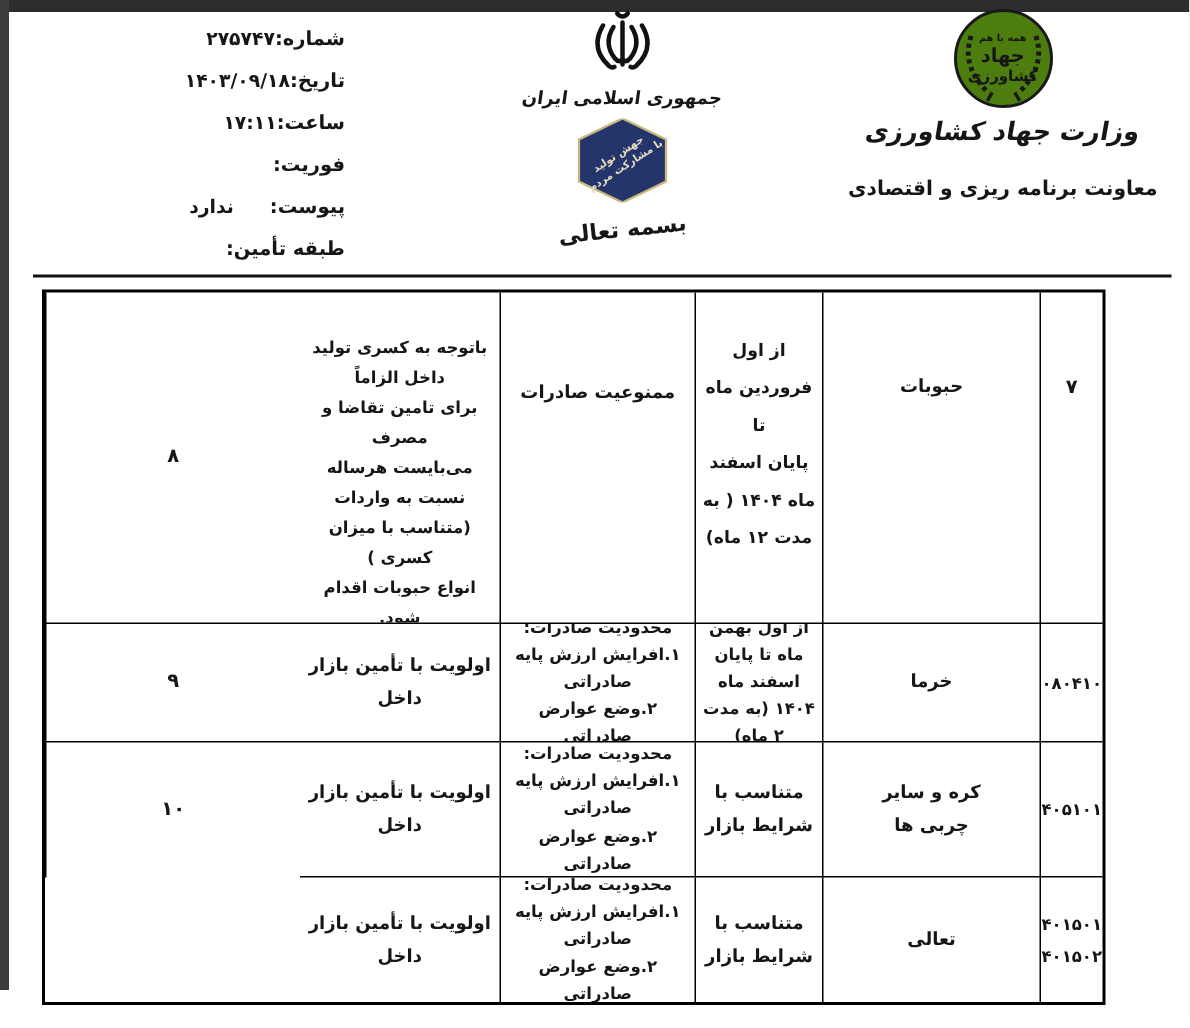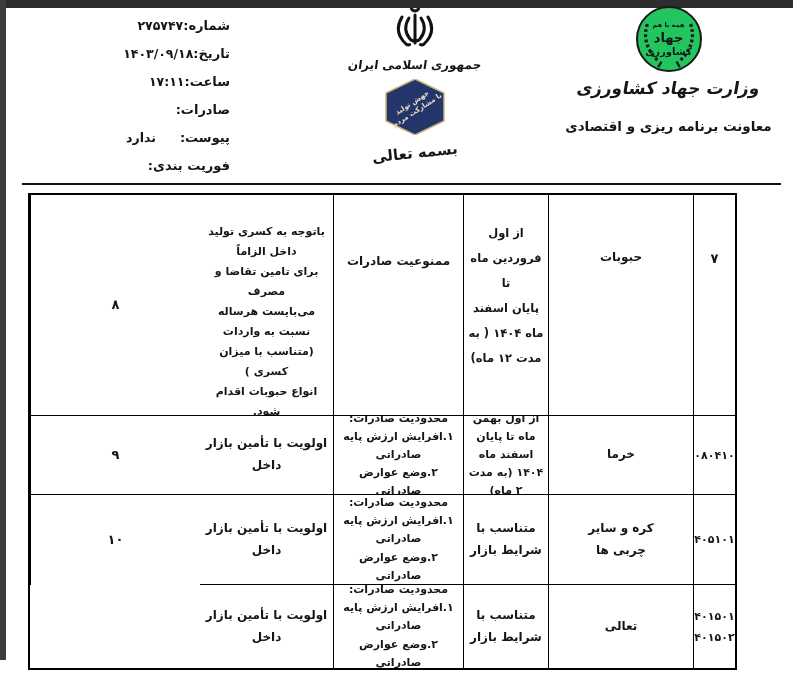--- a/index.html
+++ b/index.html
@@ -13,21 +13,21 @@
   .field{height:28px;line-height:28px;font-size:13px;font-weight:bold;text-align:start;}
   .fvalue{margin-inline-start:24px;font-size:12.5px;}
   .center{position:absolute;left:350px;top:5px;width:130px;display:flex;flex-direction:column;align-items:center;}
   .country{font-size:12px;font-weight:bold;margin-top:1px;white-space:nowrap;transform:skewX(-8deg);}
   .badge{margin-top:7px;width:66px;height:56px;position:relative;}
   .badge-text{position:absolute;inset:0;display:flex;flex-direction:column;align-items:center;justify-content:center;
               transform:rotate(-33deg);color:#e8dcc0;font-size:7px;font-weight:bold;line-height:9px;white-space:nowrap;}
   .bismillah{margin-top:9px;font-size:15px;font-weight:bold;transform:rotate(-6deg);}
   .rightblock{position:absolute;right:12px;top:6px;width:225px;display:flex;flex-direction:column;align-items:center;direction:rtl;}
   .jlogo{width:66px;height:66px;border:2.5px solid #191919;border-radius:50%;position:relative;
-         display:flex;flex-direction:column;align-items:center;justify-content:center;box-sizing:border-box;background:#22c55e;}
+         display:flex;flex-direction:column;align-items:center;justify-content:center;box-sizing:border-box;background:#4d7c0f;}
   .jlogo-top{font-size:6.5px;font-weight:bold;margin-bottom:1px;}
   .jlogo-main{font-size:13px;font-weight:bold;line-height:16px;}
   .jlogo-sub{font-size:10px;font-weight:bold;line-height:12px;}
   .wreath{position:absolute;inset:0;}
   .ministry{margin-top:6px;font-size:17px;font-weight:bold;transform:skewX(-10deg);white-space:nowrap;}
   .department{margin-top:20px;font-size:13.5px;font-weight:bold;white-space:nowrap;}
   .sep{position:absolute;top:183px;left:22px;width:759px;height:2px;background:#111;}
   
   .grid{position:absolute;top:193px;left:28px;width:709px;height:477px;box-sizing:border-box;
         border:2px solid #000;direction:rtl;display:grid;
@@ -62,27 +62,27 @@
     <div class="field">
       <span class="flabel">شماره:</span><span class="fvalue" dir="ltr">۲۷۵۷۴۷</span>
     </div>
     <div class="field">
       <span class="flabel">تاریخ:</span><span class="fvalue" dir="ltr">۱۴۰۳/۰۹/۱۸</span>
     </div>
     <div class="field">
       <span class="flabel">ساعت:</span><span class="fvalue" dir="ltr">۱۷:۱۱</span>
     </div>
     <div class="field">
-      <span class="flabel">صادرات:</span><span class="fvalue"></span>
+      <span class="flabel">فوریت:</span><span class="fvalue"></span>
     </div>
     <div class="field">
       <span class="flabel">پیوست:</span><span class="fvalue">ندارد</span>
     </div>
     <div class="field">
-      <span class="flabel">فوریت بندی:</span><span class="fvalue"></span>
+      <span class="flabel">طبقه تأمین:</span><span class="fvalue"></span>
     </div>
   </div>
 
   <div class="center">
     <span>
       <svg width="44" height="48" viewBox="0 0 44 48" aria-hidden="true">
         <g fill="none" stroke="#111111" stroke-width="3" stroke-linecap="round">
           <path d="M22 10 V38"></path>
           <path d="M18.5 4 q3.5 4 7 0"></path>
           <path d="M16 13 q-7 11 1 21 q2.5 3 5 1"></path>

